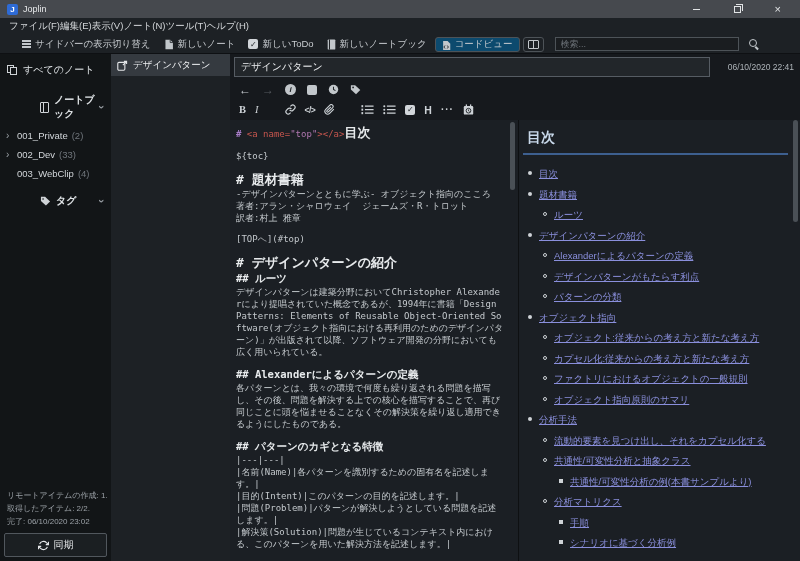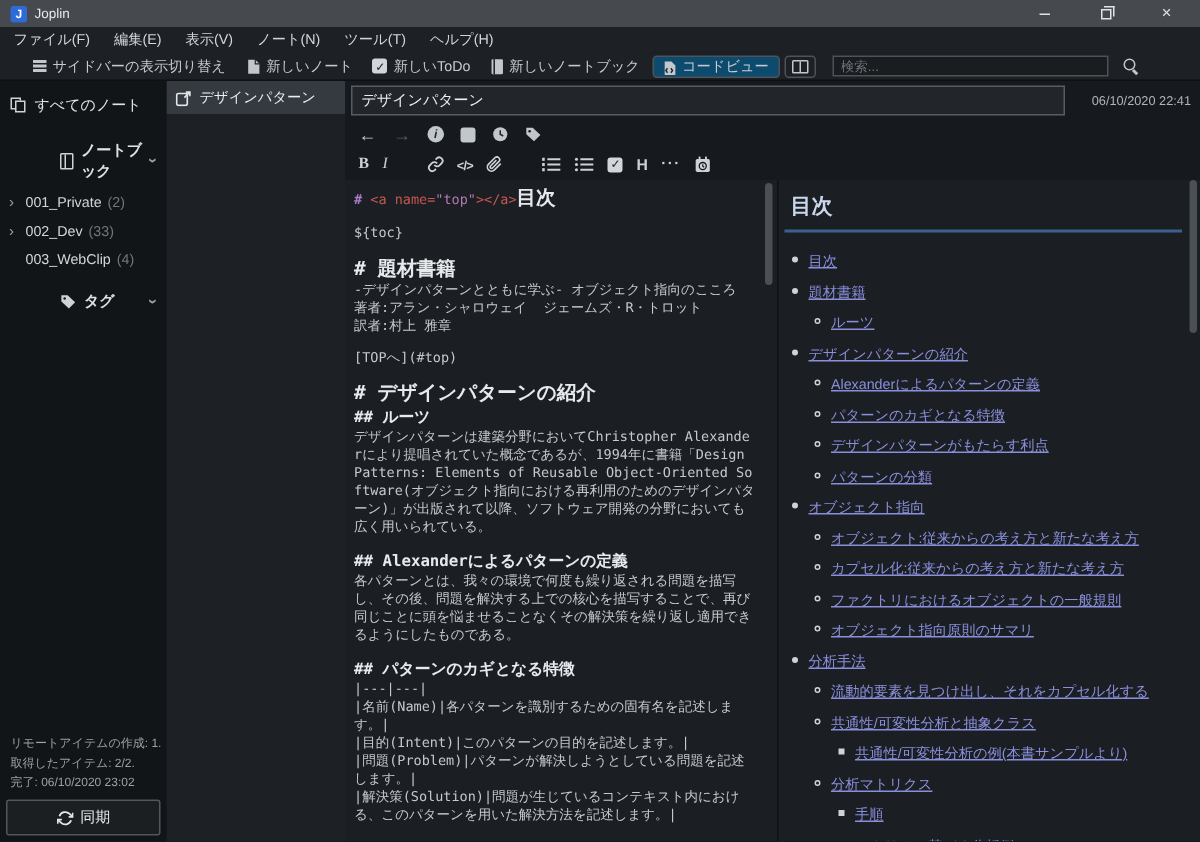--- a/index.html
+++ b/index.html
@@ -15,21 +15,21 @@
   .app-title { font-size:9px; color:#e8eaec; }
   .win-controls { margin-left:auto; display:flex; align-items:center; gap:34px; padding-right:12px; }
   .win-btn { color:#e2e4e6; font-size:10px; line-height:10px; cursor:default; display:inline-flex; align-items:center; }
   .min-glyph { display:inline-block; width:7px; height:1px; background:#e2e4e6; }
   .restore { position:relative; width:7px; height:7px; border:1px solid #e2e4e6; display:inline-block; }
   .restore::before { content:""; position:absolute; left:1px; top:-3px; width:6px; height:6px;
                      border:1px solid #e2e4e6; border-left:none; border-bottom:none; }
   .close-glyph { font-size:11px; }
 
   
-  .menubar { height:17px; background:#1d2125; display:flex; align-items:center; gap:16px; padding:0 9px;
+  .menubar { height:17px; background:#1d2125; display:flex; align-items:center; gap:0; padding:0 9px;
              font-size:9.5px; color:#d3d6d9; flex:0 0 auto; }
   .menu-item { cursor:default; }
 
   
   .toolbar { height:19px; background:#1d2125; border-bottom:1px solid #0e1013; display:flex; align-items:center;
              gap:3px; padding:0 17px; font-size:9.5px; color:#c7cbcf; flex:0 0 auto; }
   button { background:none; border:none; color:inherit; font:inherit; display:inline-flex; align-items:center;
            gap:4px; padding:1px 5px; cursor:default; }
   .ham { display:inline-flex; flex-direction:column; gap:1.5px; }
   .ham i { width:9px; height:1.4px; background:#c2c7cb; display:block; }
@@ -376,21 +376,20 @@
           <div class="cm-sb"></div>
         </div>
         <div class="viewer">
           <h1 class="toc-title">目次</h1>
           <div id="toc-list">
               <div class="toc-item lvl1"><span class="blt"></span><a class="toc-link">目次</a></div>
               <div class="toc-item lvl1"><span class="blt"></span><a class="toc-link">題材書籍</a></div>
               <div class="toc-item lvl2"><span class="blt"></span><a class="toc-link">ルーツ</a></div>
               <div class="toc-item lvl1"><span class="blt"></span><a class="toc-link">デザインパターンの紹介</a></div>
               <div class="toc-item lvl2"><span class="blt"></span><a class="toc-link">Alexanderによるパターンの定義</a></div>
-              <div class="toc-item lvl2"><span class="blt"></span><a class="toc-link">パターンのカギとなる特徴</a></div>
               <div class="toc-item lvl2"><span class="blt"></span><a class="toc-link">デザインパターンがもたらす利点</a></div>
               <div class="toc-item lvl2"><span class="blt"></span><a class="toc-link">パターンの分類</a></div>
               <div class="toc-item lvl1"><span class="blt"></span><a class="toc-link">オブジェクト指向</a></div>
               <div class="toc-item lvl2"><span class="blt"></span><a class="toc-link">オブジェクト:従来からの考え方と新たな考え方</a></div>
               <div class="toc-item lvl2"><span class="blt"></span><a class="toc-link">カプセル化:従来からの考え方と新たな考え方</a></div>
               <div class="toc-item lvl2"><span class="blt"></span><a class="toc-link">ファクトリにおけるオブジェクトの一般規則</a></div>
               <div class="toc-item lvl2"><span class="blt"></span><a class="toc-link">オブジェクト指向原則のサマリ</a></div>
               <div class="toc-item lvl1"><span class="blt"></span><a class="toc-link">分析手法</a></div>
               <div class="toc-item lvl2"><span class="blt"></span><a class="toc-link">流動的要素を見つけ出し、それをカプセル化する</a></div>
               <div class="toc-item lvl2"><span class="blt"></span><a class="toc-link">共通性/可変性分析と抽象クラス</a></div>

